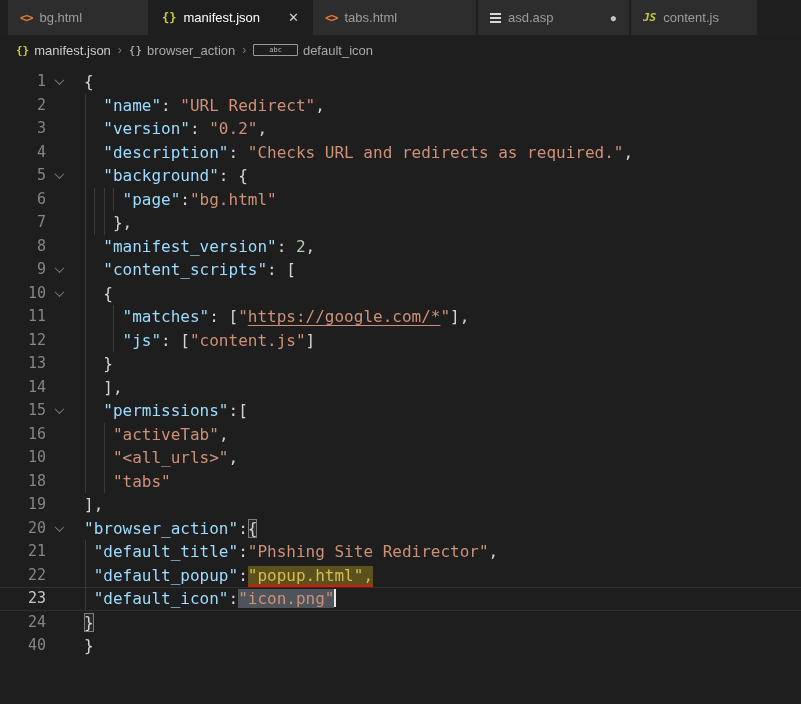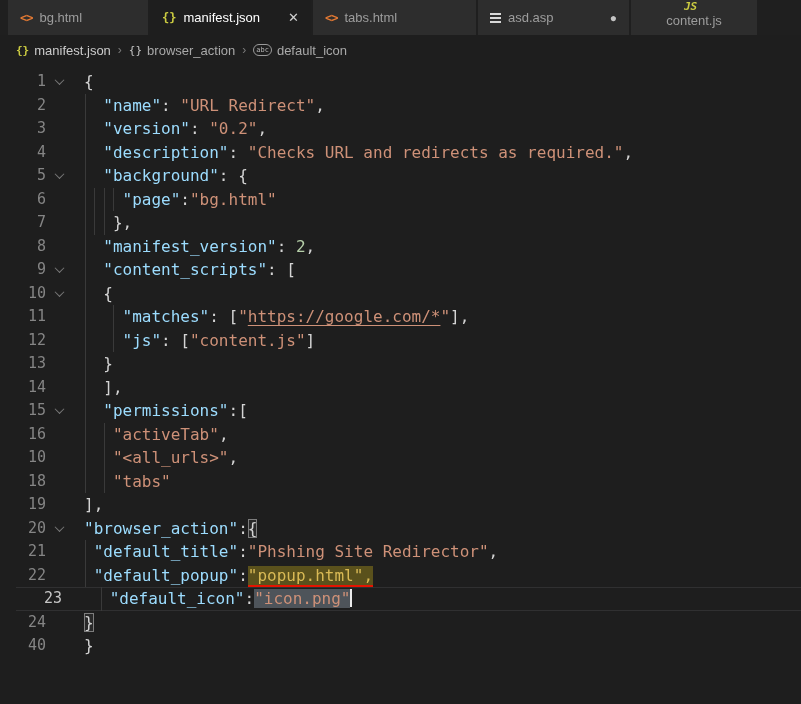--- a/index.html
+++ b/index.html
@@ -19,21 +19,21 @@
   .tab {
     display:flex; align-items:center; padding:0 12px;
     background:#2d2d2d; color:#9d9d9d; font-size:13px;
     margin-right:2px; cursor:pointer; white-space:nowrap;
   }
   .tab.active { background:#1e1e1e; color:#ffffff; }
   .tab:nth-child(1){ min-width:140px; }
   .tab:nth-child(2){ min-width:161px; }
   .tab:nth-child(3){ min-width:163px; }
   .tab:nth-child(4){ min-width:151px;justify-content:center; }
-  .tab:nth-child(5){ min-width:126px;flex-direction:column; }
+  .tab:nth-child(5){ min-width:126px; }
   .tab-icon { margin-right:7px; font-family:"DejaVu Sans Mono", monospace; font-size:12px; }
   .i-html { color:#e37933; font-weight:bold; letter-spacing:-1px; }
   .i-json { color:#cbcb41; font-weight:bold; }
   .i-js   { color:#cbcb41; font-weight:bold; font-size:11px; font-style:italic; }
   .i-file {
     display:inline-block; width:11px; height:2px; background:#d8d8d8;
     box-shadow:0 4px 0 #d8d8d8, 0 8px 0 #d8d8d8; margin-top:-8px;
   }
   .tab-close { margin-left:auto; padding-left:14px; color:#d0d0d0; font-size:13px; }
   .tab-dot { margin-left:auto; padding-left:14px; color:#c4c4c4; font-size:12px; }
@@ -45,33 +45,33 @@
     font-size:13px; color:#a9a9a9;
   }
   .crumb { display:flex; align-items:center; cursor:pointer; }
   .crumb-label { color:#a9a9a9; }
   .crumb:first-child .crumb-label { color:#cccccc; }
   .crumb-sep { color:#7a7a7a; margin:0 7px; font-size:12px; }
   .crumb-icon { margin-right:5px; font-family:"DejaVu Sans Mono", monospace; font-size:11px; font-weight:bold; }
   .ci-json { color:#cbcb41; }
   .ci-obj  { color:#c5c5c5; font-weight:normal; }
   .ci-str  {
-    display:inline-block; border:1px solid #9a9a9a; border-radius:6px;
+    display:inline-block; border:1px solid #9a9a9a; border-radius:1px;
     color:#b5b5b5; font-size:7px; font-weight:normal; line-height:8px;
-    padding:1px 2px; letter-spacing:0;
+    padding:1px 15px; letter-spacing:0;
   }
 
   
   .editor {
     flex:1 1 auto; background:#1e1e1e; padding-top:5px;
     font-family:"DejaVu Sans Mono","Liberation Mono", monospace;
     font-size:16px; overflow:hidden;
   }
   .row { display:flex; height:23.5px; position:relative; }
-  .row.cur { box-shadow: inset 0 1px 0 #303031, inset 0 -1px 0 #303031; margin-left: 16px; }
+  .row.cur { box-shadow: inset 0 1px 0 #303031, inset 0 -1px 0 #303031; }
   .ln {
     flex:0 0 46px; text-align:right; color:#858585;
     font-size:15px; line-height:23.5px; user-select:none;
   }
   .row.cur .ln { color:#c6c6c6; }
   .fold { flex:0 0 26px; display:flex; align-items:center; justify-content:center; }
   .chev {
     width:7px; height:7px; border-right:1.5px solid #787878;
     border-bottom:1.5px solid #787878; transform:rotate(45deg) translate(-1px,-1px);
   }

